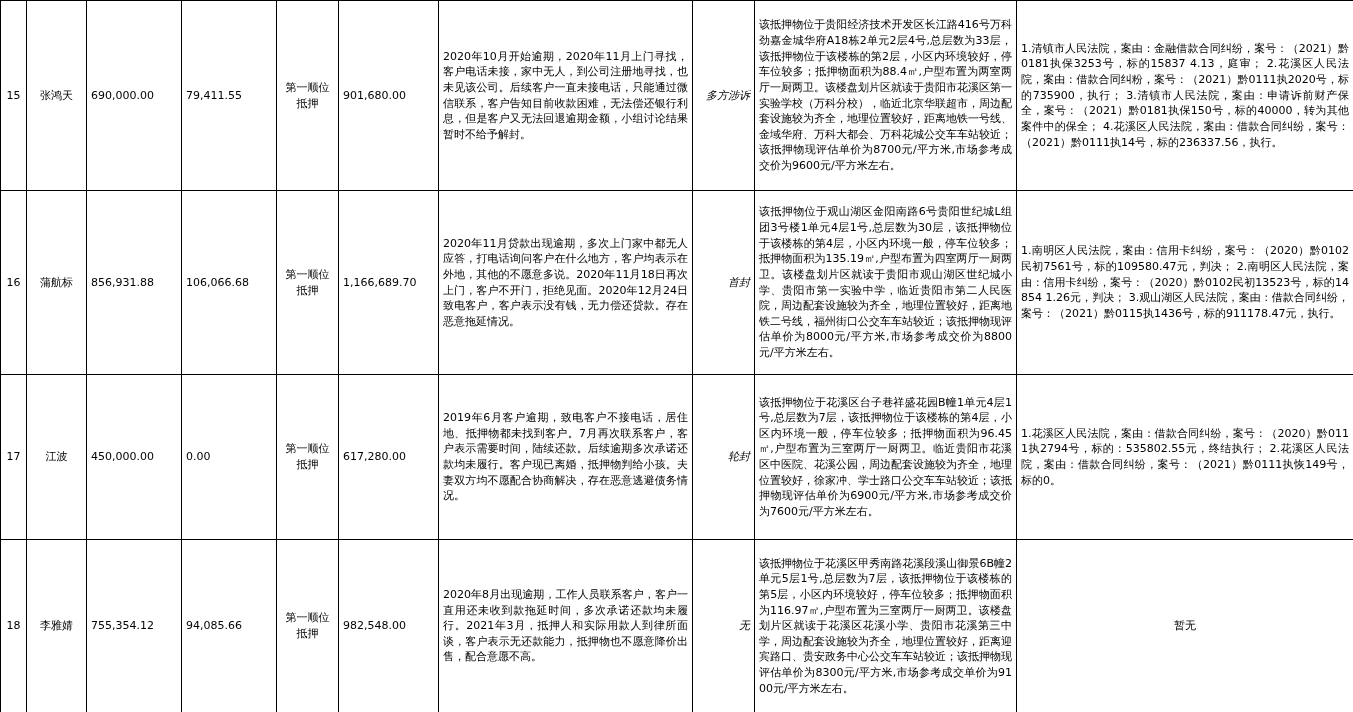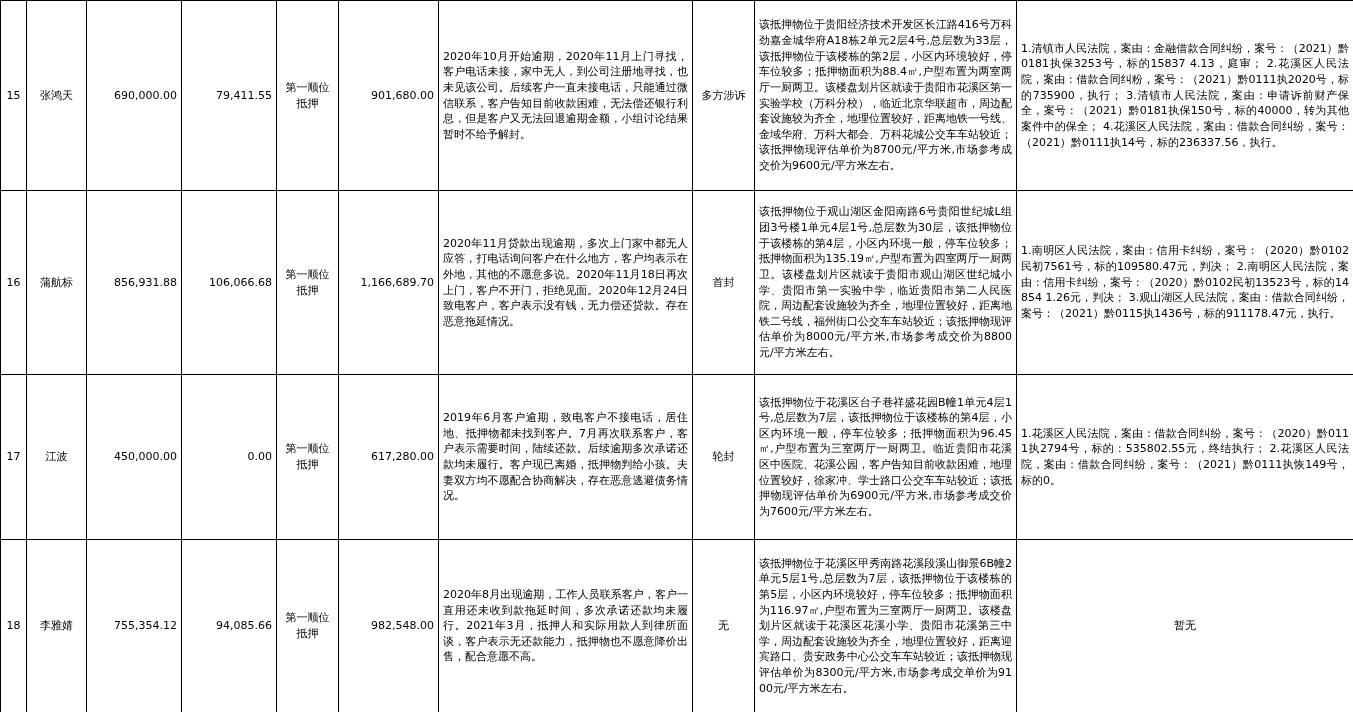--- a/index.html
+++ b/index.html
@@ -40,24 +40,24 @@
   col.c-amt2   { width: 95px; }
   col.c-rank   { width: 62px; }
   col.c-amt3   { width: 100px; }
   col.c-desc   { width: 254px; }
   col.c-seal   { width: 62px; }
   col.c-coll   { width: 262px; }
   col.c-court  { width: 337px; }
 
   td.idx      { text-align: center; margin-left: 20px; }
   td.name     { text-align: center; }
-  td.num      { text-align: right; padding-right: 6px; }
+  td.num      { text-align: left; padding-right: 6px; }
   td.rank     { text-align: center; padding-left: 4px; }
   td.desc     { text-align: justify; text-align-last: left; padding: 3px 6px; }
-  td.seal     { text-align: center; }
+  td.seal     { text-align: right; font-style: italic; }
   td.coll     { text-align: justify; text-align-last: left; padding: 3px 6px; }
   td.court    { text-align: justify; text-align-last: left; padding: 3px 6px; margin-top: 8px; }
   td.court.center { text-align: right; text-align-last: center; }
 
   .r1 { height: 190px; }
   .r2 { height: 184px; }
   .r3 { height: 165px; }
   .r4 { height: 173px; }
 </style>
 </head>
@@ -109,21 +109,21 @@
       </tr>
       <tr class="r3">
         <td class="idx">17</td>
         <td class="name">江波</td>
         <td class="num">450,000.00</td>
         <td class="num">0.00</td>
         <td class="rank">第一顺位抵押</td>
         <td class="num">617,280.00</td>
         <td class="desc">2019年6月客户逾期，致电客户不接电话，居住地、抵押物都未找到客户。7月再次联系客户，客户表示需要时间，陆续还款。后续逾期多次承诺还款均未履行。客户现已离婚，抵押物判给小孩。夫妻双方均不愿配合协商解决，存在恶意逃避债务情况。</td>
         <td class="seal">轮封</td>
-        <td class="coll">该抵押物位于花溪区台子巷祥盛花园B幢1单元4层1号,总层数为7层，该抵押物位于该楼栋的第4层，小区内环境一般，停车位较多；抵押物面积为96.45㎡,户型布置为三室两厅一厨两卫。临近贵阳市花溪区中医院、花溪公园，客户告知目前收款困难，地理位置较好，徐家冲、学士路口公交车车站较近；该抵押物现评估单价为6900元/平方米,市场参考成交价为7600元/平方米左右。</td>
+        <td class="coll">该抵押物位于花溪区台子巷祥盛花园B幢1单元4层1号,总层数为7层，该抵押物位于该楼栋的第4层，小区内环境一般，停车位较多；抵押物面积为96.45㎡,户型布置为三室两厅一厨两卫。临近贵阳市花溪区中医院、花溪公园，周边配套设施较为齐全，地理位置较好，徐家冲、学士路口公交车车站较近；该抵押物现评估单价为6900元/平方米,市场参考成交价为7600元/平方米左右。</td>
         <td class="court">1.花溪区人民法院，案由：借款合同纠纷，案号：（2020）黔0111执2794号，标的：535802.55元，终结执行；
 2.花溪区人民法院，案由：借款合同纠纷，案号：（2021）黔0111执恢149号，标的0。</td>
       </tr>
       <tr class="r4">
         <td class="idx">18</td>
         <td class="name">李雅婧</td>
         <td class="num">755,354.12</td>
         <td class="num">94,085.66</td>
         <td class="rank">第一顺位抵押</td>
         <td class="num">982,548.00</td>

